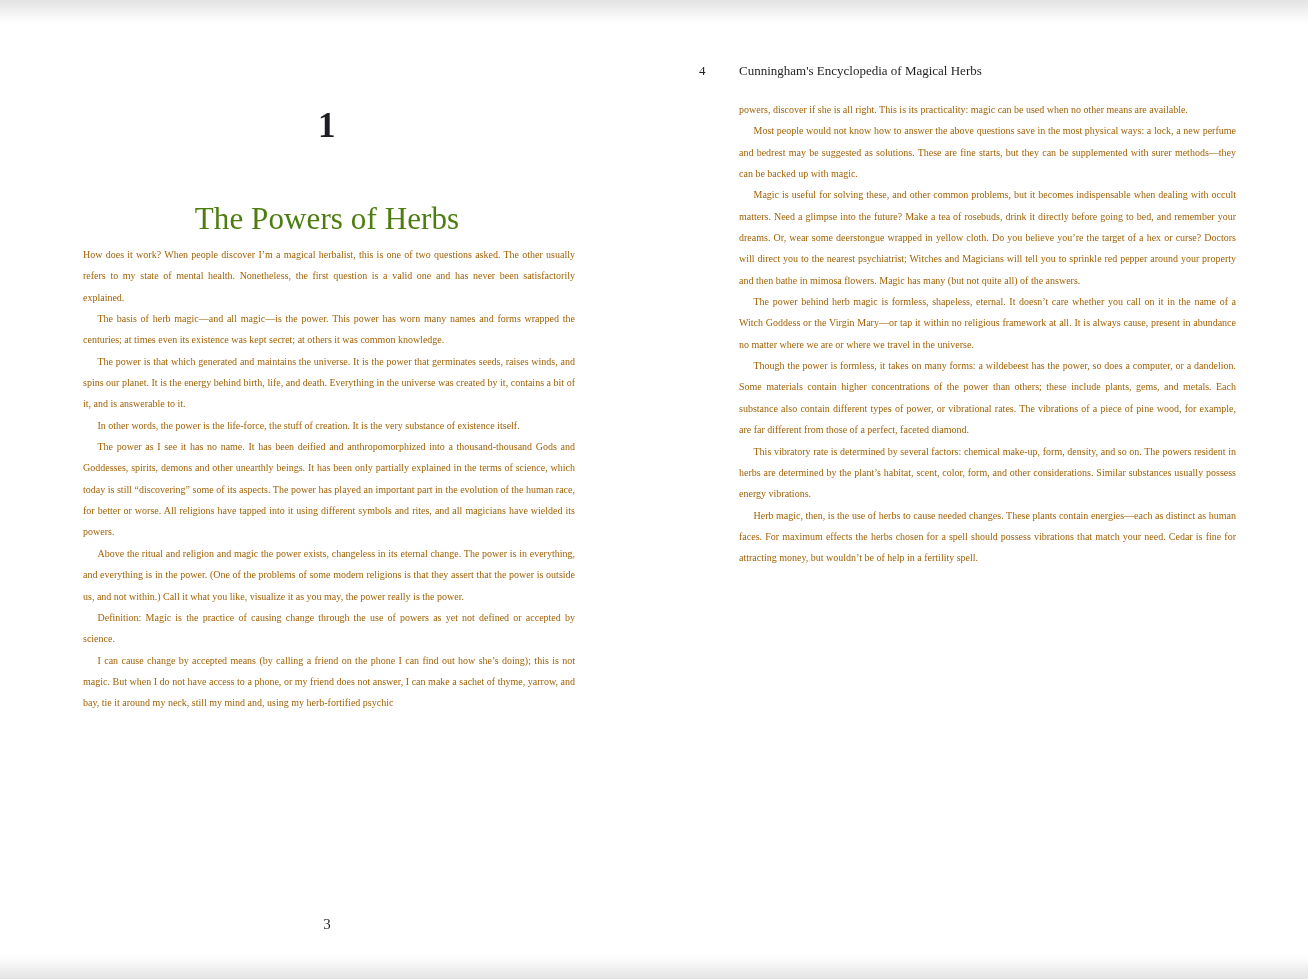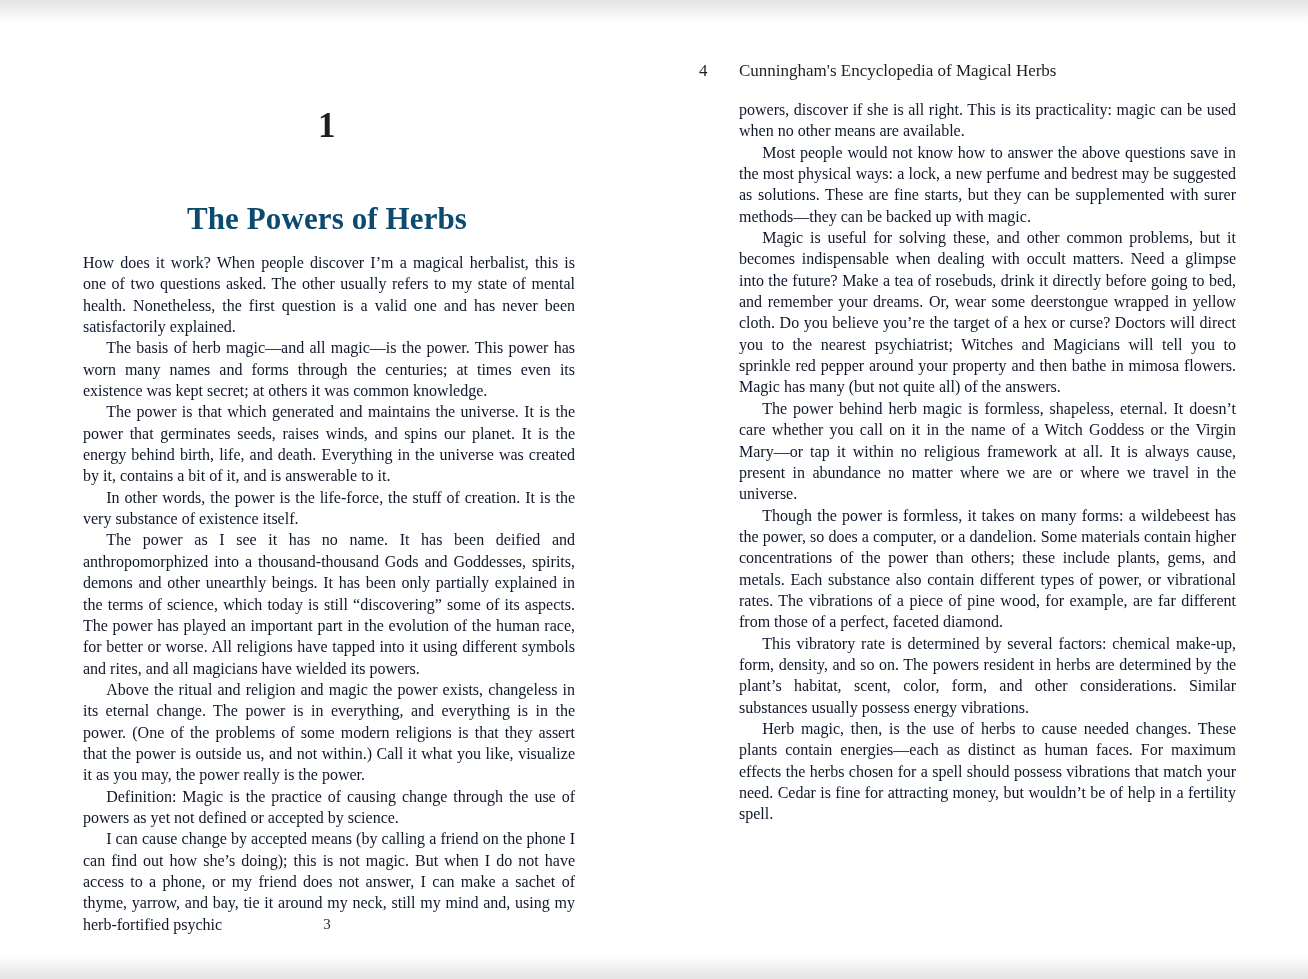--- a/index.html
+++ b/index.html
@@ -62,39 +62,39 @@
     letter-spacing: 0.5px;
     color: #1e1e22;
   }
   .chapter-title {
     position: absolute;
     top: 180px;
     left: 0;
     width: 654px;
     text-align: center;
     font-size: 31px;
-    font-weight: bold;
+    font-weight: normal;
     line-height: 1.15;
-    color: #0c4a6e;
+    color: #4d7c0f;
     letter-spacing: 0.1px;
   }
 
   .textblock {
     position: absolute;
-    font-size: 16px;
+    font-size: 10px;
     line-height: 21.35px;
     text-align: justify;
     text-justify: inter-word;
     -webkit-hyphens: none;
     hyphens: none;
-    color: #0f172a;
+    color: #a16207;
   }
   .textblock-left {
     left: 83px;
-    top: 252px;
+    top: 244px;
     width: 492px;
   }
   .textblock-right {
     left: 739px;
     top: 99px;
     width: 497px;
   }
 
   .textblock p {
     margin: 0;
@@ -115,21 +115,21 @@
     font-size: 15px;
     color: #2a2a2e;
   }
 
   
   .running-head {
     position: absolute;
     top: 60px;
     left: 699px;
     width: 540px;
-    font-size: 17px;
+    font-size: 13px;
     line-height: 21px;
     color: #1f1f23;
     white-space: nowrap;
   }
   .running-head .rh-folio {
     display: inline-block;
     width: 40px;
   }
   .running-head .rh-title {
     display: inline-block;
@@ -144,21 +144,21 @@
 <div class="spread">
 
   <div class="page page-left">
 
     <div class="chapter-number">1</div>
 
     <h1 class="chapter-title">The Powers of Herbs</h1>
 
     <div class="textblock textblock-left">
       <p class="no-indent">How does it work? When people discover I’m a magical herbalist, this is one of two questions asked. The other usually refers to my state of mental health. Nonetheless, the first question is a valid one and has never been satisfactorily explained.</p>
-      <p>The basis of herb magic—and all magic—is the power. This power has worn many names and forms through the centuries; at times even its existence was kept secret; at others it was common knowledge.</p>
+      <p>The basis of herb magic—and all magic—is the power. This power has worn many names and forms wrapped the centuries; at times even its existence was kept secret; at others it was common knowledge.</p>
       <p>The power is that which generated and maintains the universe. It is the power that germinates seeds, raises winds, and spins our planet. It is the energy behind birth, life, and death. Everything in the universe was created by it, contains a bit of it, and is answerable to it.</p>
       <p>In other words, the power is the life-force, the stuff of creation. It is the very substance of existence itself.</p>
       <p>The power as I see it has no name. It has been deified and anthropomorphized into a thousand-thousand Gods and Goddesses, spirits, demons and other unearthly beings. It has been only partially explained in the terms of science, which today is still “discovering” some of its aspects. The power has played an important part in the evolution of the human race, for better or worse. All religions have tapped into it using different symbols and rites, and all magicians have wielded its powers.</p>
       <p>Above the ritual and religion and magic the power exists, changeless in its eternal change. The power is in everything, and everything is in the power. (One of the problems of some modern religions is that they assert that the power is outside us, and not within.) Call it what you like, visualize it as you may, the power really is the power.</p>
       <p class="definition">Definition: Magic is the practice of causing change through the use of powers as yet not defined or accepted by science.</p>
       <p>I can cause change by accepted means (by calling a friend on the phone I can find out how she’s doing); this is not magic. But when I do not have access to a phone, or my friend does not answer, I can make a sachet of thyme, yarrow, and bay, tie it around my neck, still my mind and, using my herb-fortified psychic</p>
     </div>
 
     <div class="folio">3</div>
   </div>

